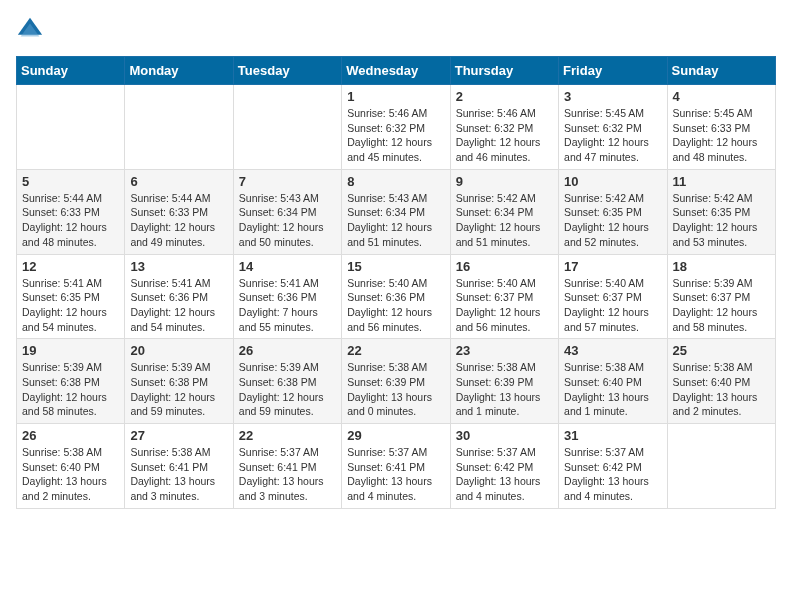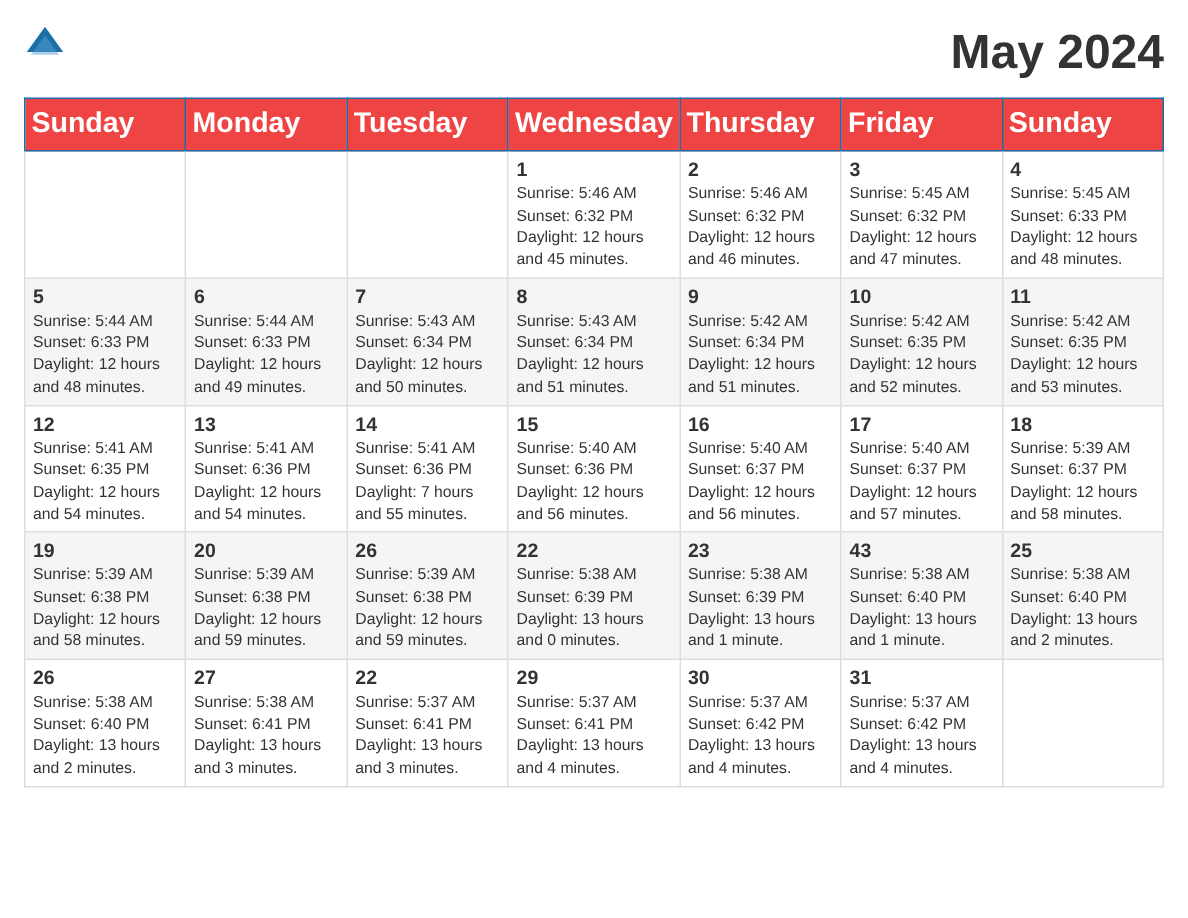--- a/index.html
+++ b/index.html
@@ -51,23 +51,23 @@
     .location {
       font-size: 16px;
       color: #555;
     }
     .calendar {
       width: 100%;
       border-collapse: collapse;
       border: 1px solid #ccc;
     }
     .calendar th {
-      background-color: #ef4444;
+      background-color: #0369a1;
       color: #fff;
-      font-size: 19px;
+      font-size: 13px;
       font-weight: bold;
       padding: 6px 4px;
       text-align: left;
       border: 1px solid #1a6fa8;
     }
     .calendar td {
       vertical-align: top;
       border: 1px solid #ddd;
       padding: 4px 5px;
       width: 108px;
@@ -96,21 +96,20 @@
 <body>
 
 <div class="header">
   <div class="logo">
     <svg class="logo-icon" viewBox="0 0 30 30">
       <polygon points="15,2 28,20 2,20" fill="#1a6fa8"></polygon>
       <polygon points="15,8 25,22 5,22" fill="#5aa0d0" opacity="0.5"></polygon>
     </svg>
   </div>
   <div class="title-block">
-    <div class="month-year">May 2024</div>
   </div>
 </div>
 
 <table class="calendar">
   <thead>
     <tr>
       <th>Sunday</th>
       <th>Monday</th>
       <th>Tuesday</th>
       <th>Wednesday</th>

